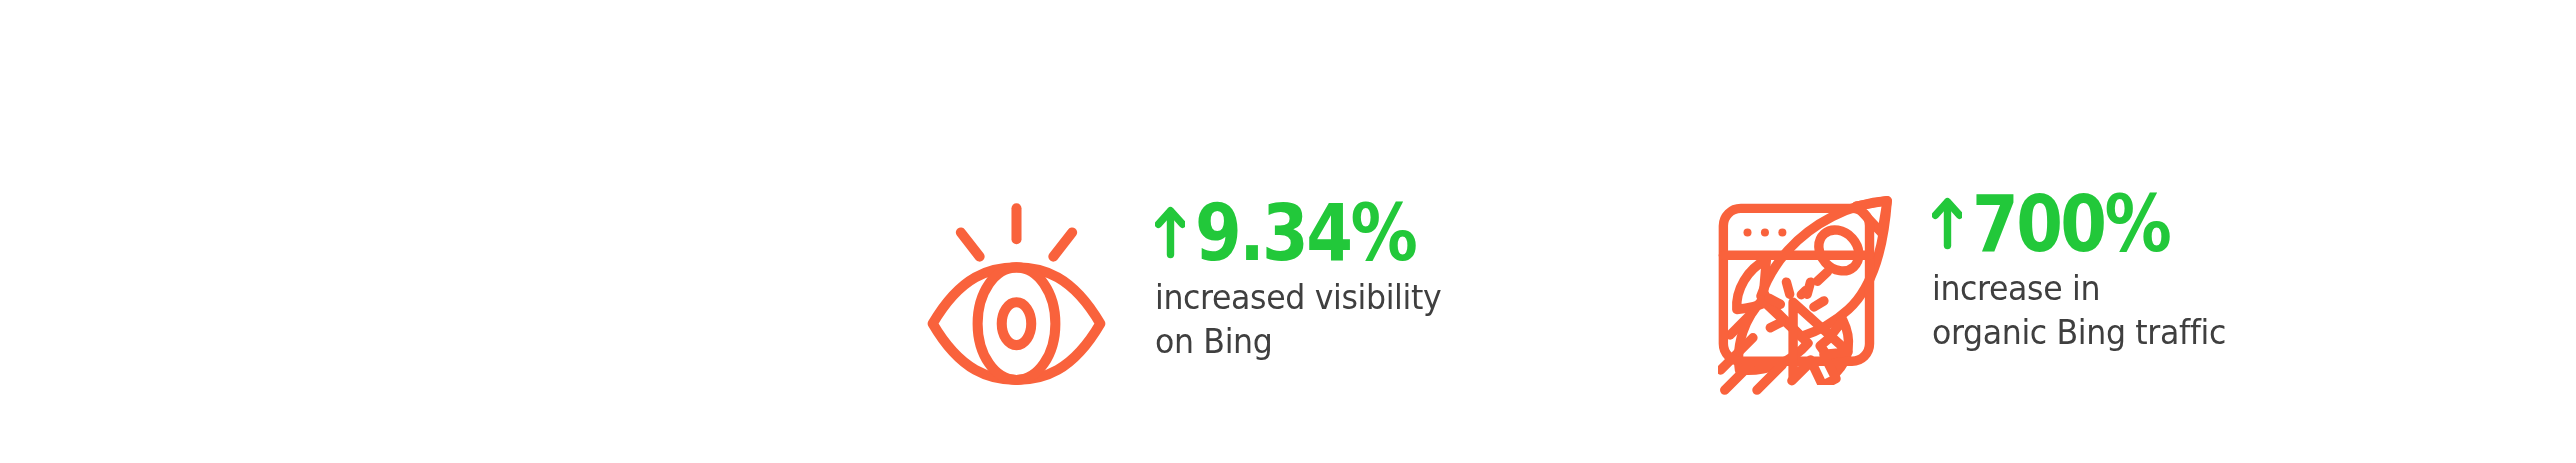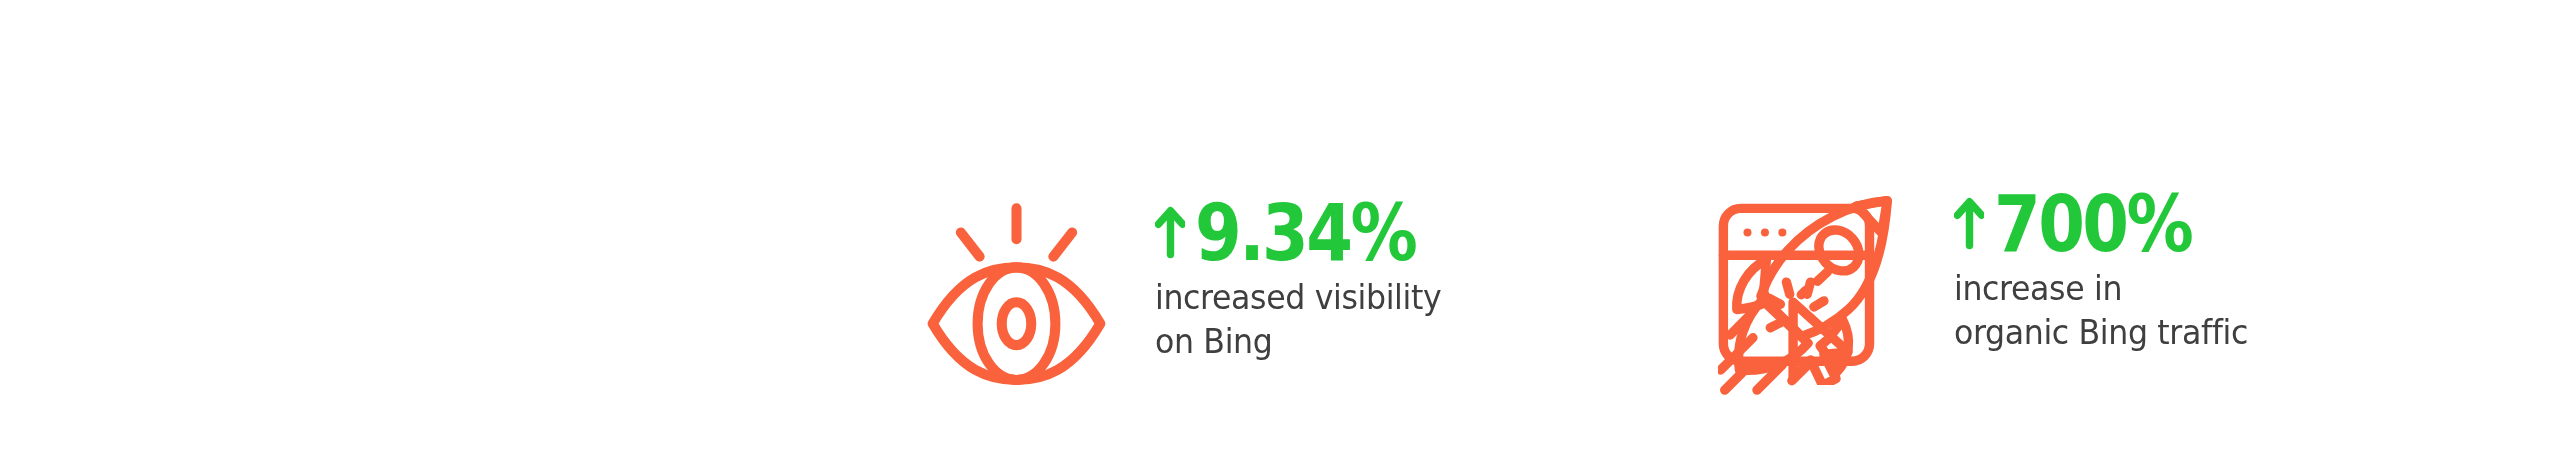--- a/index.html
+++ b/index.html
@@ -45,21 +45,21 @@
   .icon-rocket { width: 180px; height: 201px; }
   .icon-browser{ width: 173px; height: 183px; }
 
   .text-wrap {
     flex: 0 0 auto;
     display: flex;
     flex-direction: column;
     margin-top: 120px;
   }
   .s1 .text-wrap { margin-left: 48px; }
-  .s2 .text-wrap { margin-left: 56px; }
+  .s2 .text-wrap { margin-left: 34px; }
   .s3 .text-wrap { margin-left: 54px; }
 
   .headline {
     display: flex;
     align-items: flex-start;
     line-height: 1;
     white-space: nowrap;
   }
 
   .arrow-icon {

